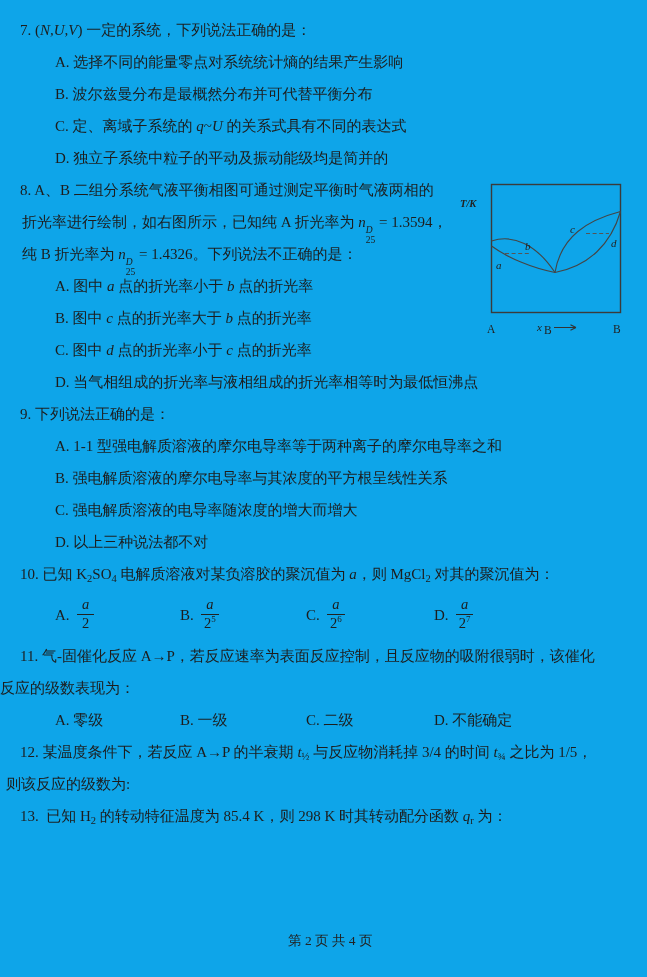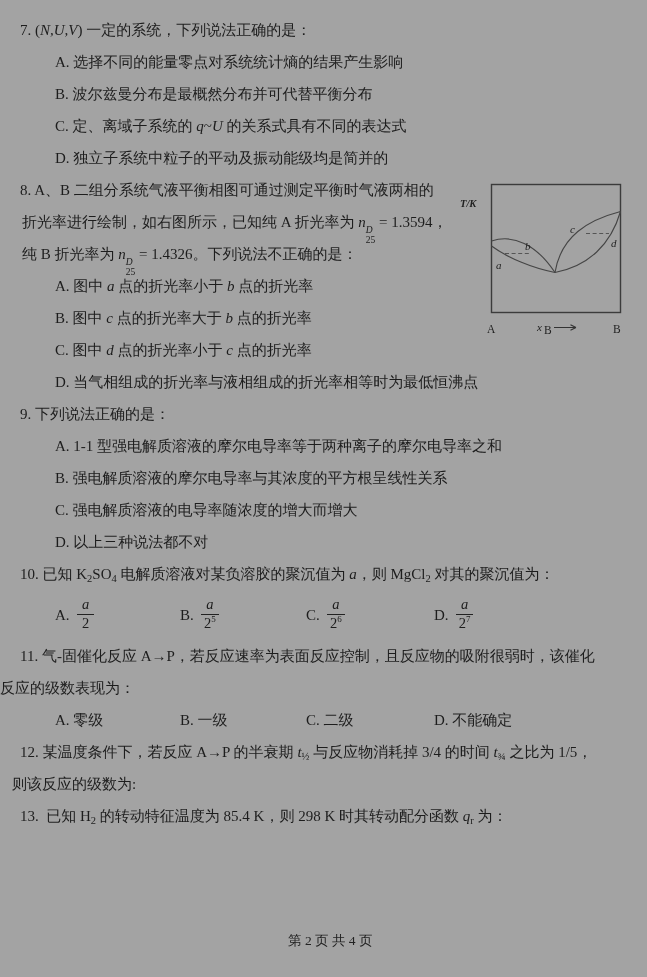--- a/index.html
+++ b/index.html
@@ -1,31 +1,31 @@
 <!DOCTYPE html>
 <html><head>
 <meta charset="utf-8">
 <style>
   html,body{margin:0;padding:0;background:#ffffff;}
   .page{
     position:relative;
     width:647px;height:977px;
-    background:#a3a3a3;
+    background:#0ea5e9;
     color:#1d1d1d;
     font-family:"Liberation Serif","DejaVu Serif",serif;
     font-size:15px;
     overflow:hidden;
   }
   #questions{padding-top:14px;}
   .line{height:32px;line-height:32px;white-space:pre;}
   .frow{height:50px;line-height:50px;}
   .ind-q{padding-left:20px;}
   .ind-cont{padding-left:22px;}
   .ind-cont2{}
-  .ind-cont0{padding-left:12px;}
+  .ind-cont0{padding-left:6px;}
   .ind-opt{padding-left:55px;}
   .opts{display:grid;}
   .cols-a{grid-template-columns:125px 126px 128px auto;}
   .cols-b{grid-template-columns:125px 117px 140px auto;}
   .cols-c{grid-template-columns:124px 120px 141px auto;}
   .it{font-style:italic;}
   .sb{font-size:10.5px;vertical-align:-3px;}
   .ss{display:inline-flex;flex-direction:column;align-items:flex-start;
       font-size:9.5px;line-height:1.05;vertical-align:-6px;}
   .ss .ssup{font-style:italic;}

